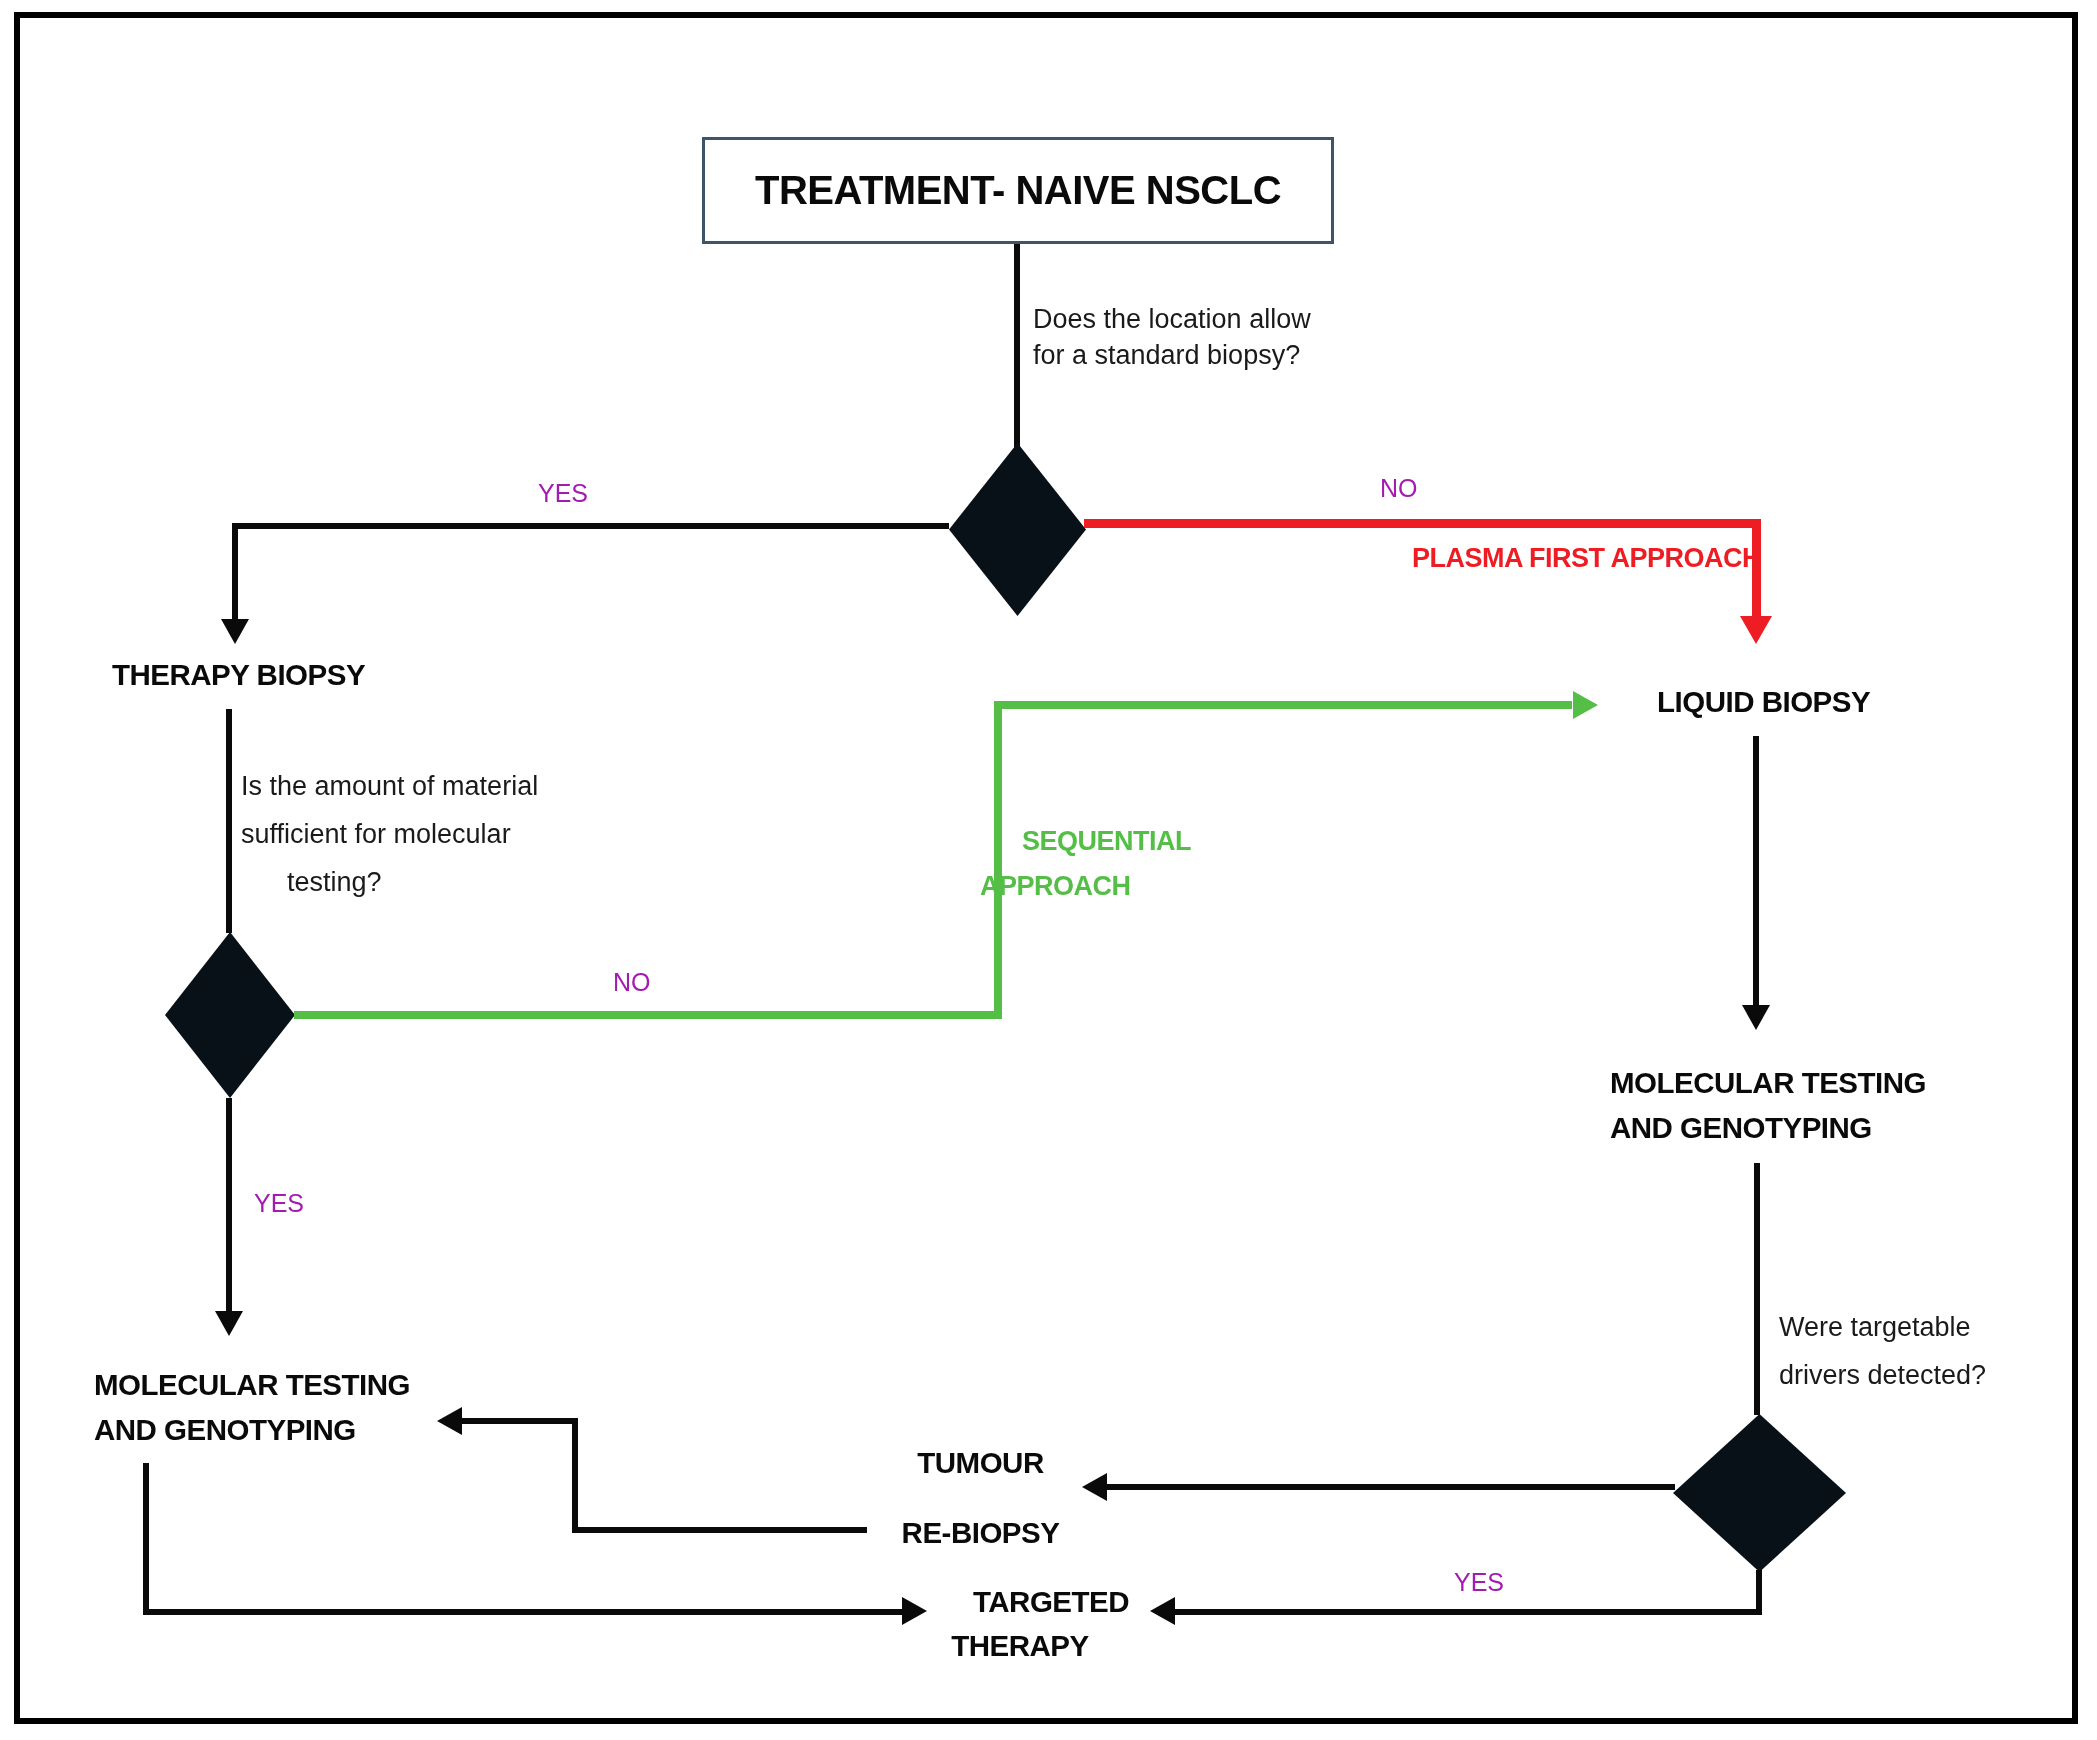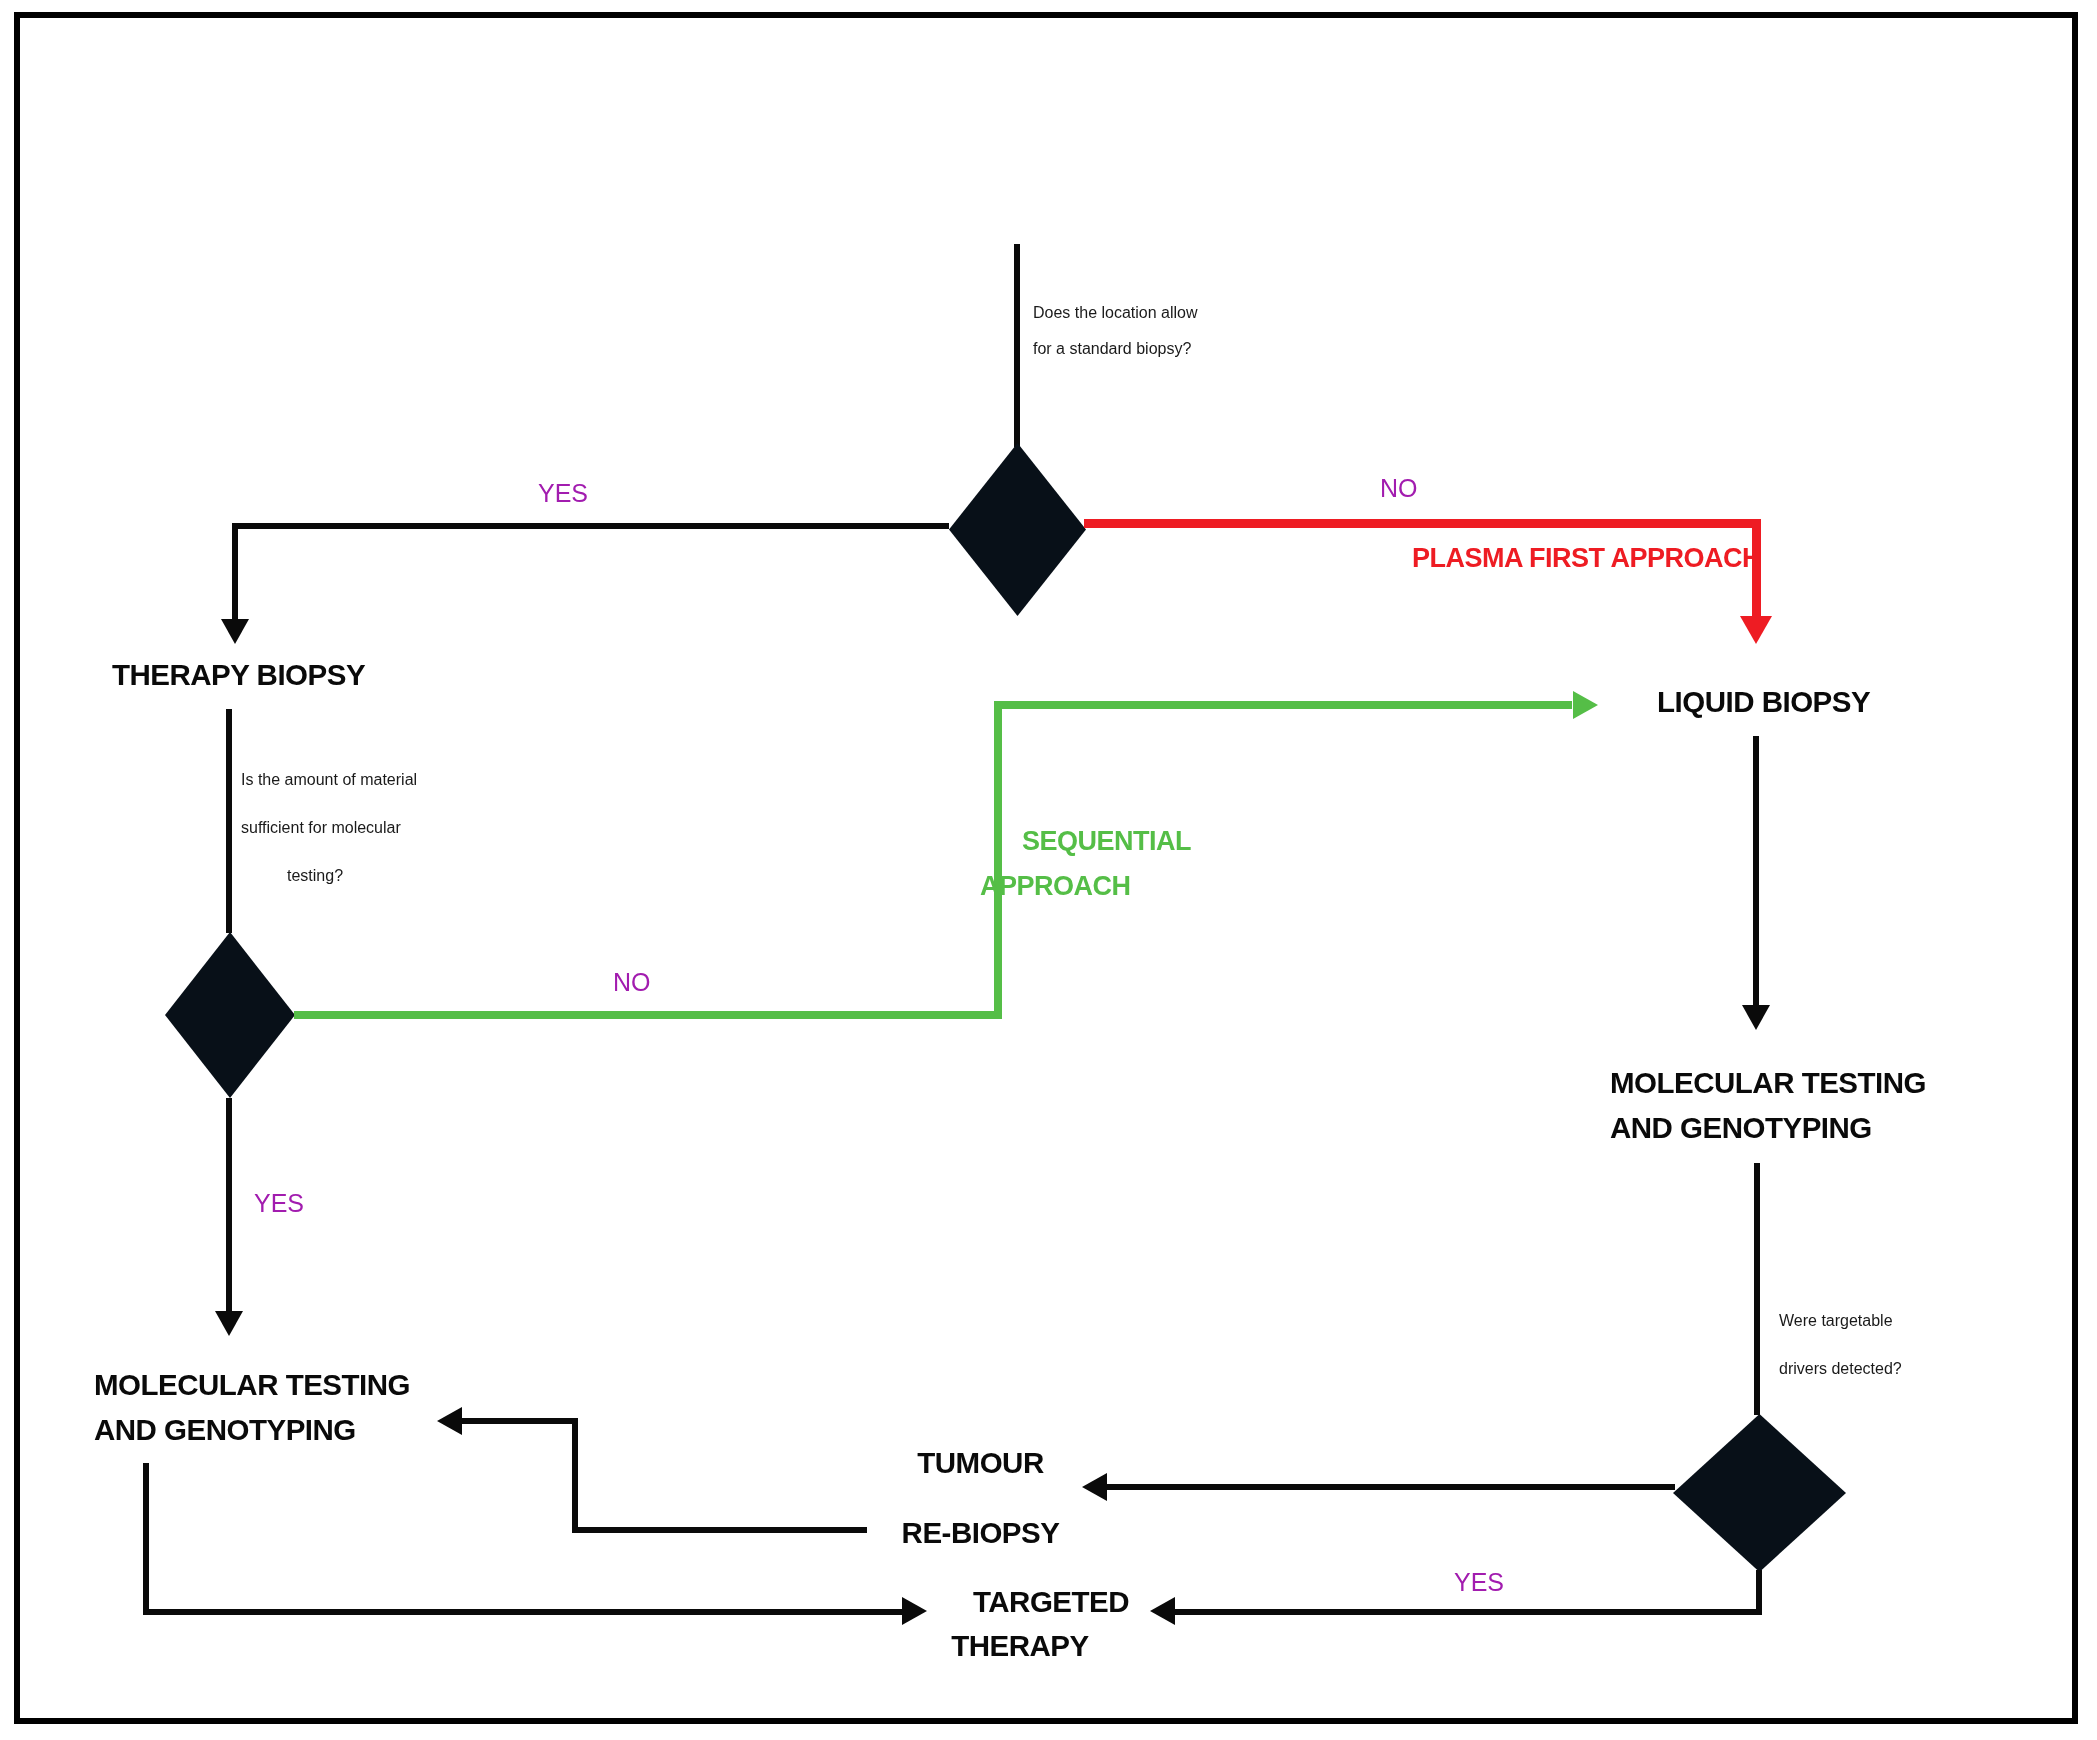--- a/index.html
+++ b/index.html
@@ -46,21 +46,21 @@
   .arrow.down.red { border-left: 16.4px solid transparent; border-right: 16.4px solid transparent; border-top: 28px solid #ee1c23; }
   .arrow.right.green { border-left: 25px solid #55be47; }
   .node-label {
     position: absolute;
     font-size: 29.5px; font-weight: bold; letter-spacing: -0.5px;
     white-space: nowrap; color: #0a0a0a;
   }
   .node-label.centered { text-align: center; }
   .q-text {
     position: absolute;
-    font-size: 16px; font-weight: normal;
+    font-size: 27px; font-weight: normal;
     white-space: nowrap; color: #1a1a1a;
   }
   .branch-label {
     position: absolute;
     font-size: 25px; font-weight: normal;
     white-space: nowrap; color: #a21caf;
   }
   .accent-label {
     position: absolute;
     font-size: 27px; font-weight: bold; letter-spacing: -0.5px;
@@ -69,20 +69,23 @@
   .accent-label.red { color: #ee1c23; }
   .accent-label.green { color: #55be47; }
 </style>
 </head>
 <body>
 
 <div id="canvas">
 
   <div class="frame"></div>
 
+  <div class="title-box">
+    <span>TREATMENT- NAIVE NSCLC</span>
+  </div>
 
   <div class="line" style="left:1014px; top:244px; width:6px; height:203px;"></div>
 
   <div class="q-text" style="left:1033px; top:304px;">Does the location allow</div>
   <div class="q-text" style="left:1033px; top:340px;">for a standard biopsy?</div>
 
   <div class="diamond" style="left:949px; top:443px; width:137px; height:173px;"></div>
 
   <div class="line" style="left:232px; top:523px; width:717px; height:6px;"></div>
   <div class="branch-label" style="left:538px; top:479px;">YES</div>

